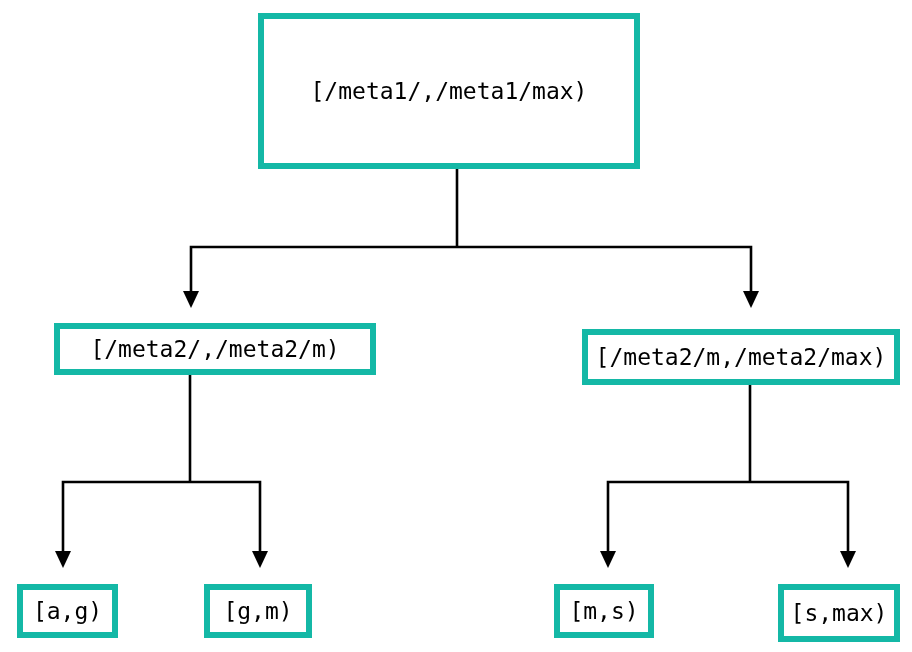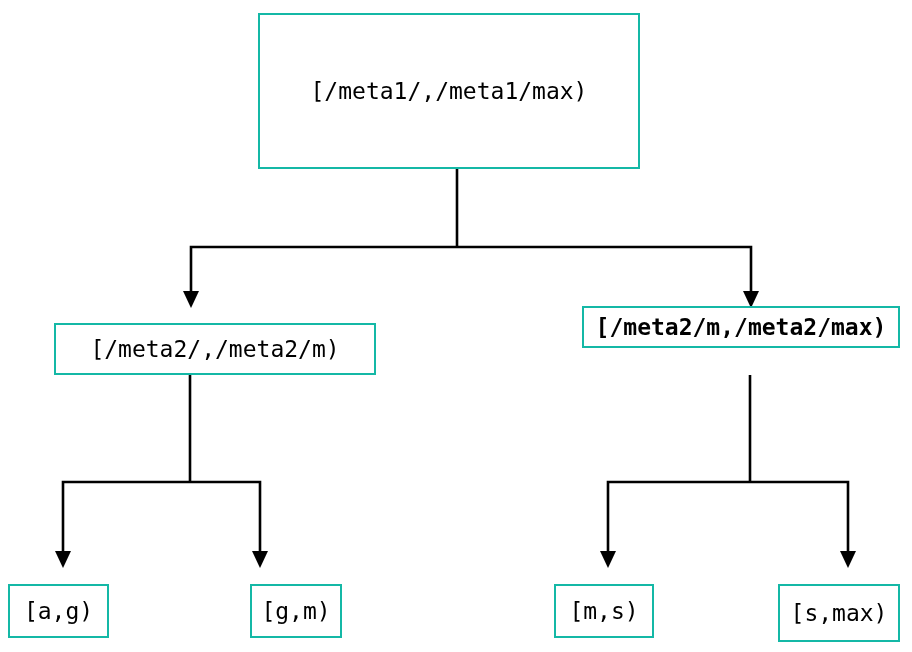--- a/index.html
+++ b/index.html
@@ -28,34 +28,34 @@
     stroke-width: 2.6;
     stroke-linejoin: miter;
   }
   .arrowhead {
     fill: #000000;
     stroke: none;
   }
   .node {
     position: absolute;
     box-sizing: border-box;
-    border: 2px solid #14b8a6;
+    border: 6px solid #14b8a6;
     background: #ffffff;
     display: flex;
     align-items: center;
     justify-content: center;
     font-size: 23px;
     color: #000000;
     white-space: nowrap;
   }
   .node-root   { left: 258px; top: 13px;  width: 382px; height: 156px; }
   .node-lchild { left: 22px;  top: 323px; width: 322px; height: 52px; margin-left: 32px; }
-  .node-rchild { left: 582px; top: 306px; width: 318px; height: 42px; font-weight: bold; }
-  .node-leaf1  { left: 8px;   top: 584px; width: 101px; height: 54px; }
-  .node-leaf2  { left: 204px; top: 584px; width: 92px; height: 54px; margin-left: 46px; }
+  .node-rchild { left: 582px; top: 329px; width: 318px; height: 56px; }
+  .node-leaf1  { left: 17px;   top: 584px; width: 101px; height: 54px; }
+  .node-leaf2  { left: 204px; top: 584px; width: 108px; height: 54px; }
   .node-leaf3  { left: 554px; top: 584px; width: 100px; height: 54px; }
   .node-leaf4  { left: 778px; top: 584px; width: 122px; height: 58px; }
 </style>
 </head>
 <body>
 
 <div class="canvas">
 
   <svg class="edges-svg" viewBox="0 0 912 652" xmlns="http://www.w3.org/2000/svg">
 

